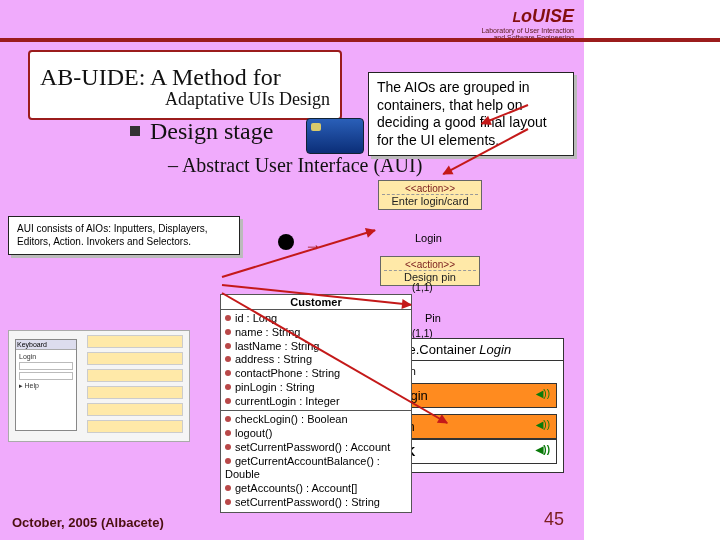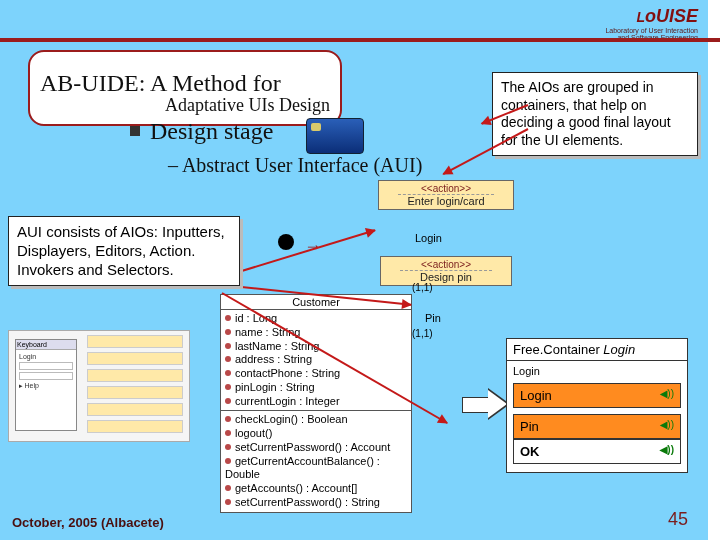--- a/index.html
+++ b/index.html
@@ -1,48 +1,48 @@
 <!DOCTYPE html>
 <html><head>
 <meta charset="utf-8">
 <style>
   html,body{margin:0;padding:0;width:720px;height:540px;font-family:Arial,Helvetica,sans-serif;background:#fff;overflow:hidden}
-  .slide{position:relative;width:708px;height:540px;background:#7dd3fc}
+  .slide{position:relative;width:584px;height:540px;background:#f0abfc}
   .top-logo{position:absolute;top:6px;right:10px;width:150px;text-align:right}
   .top-logo .l1{font-weight:bold;font-style:italic;font-size:18px;color:#830f0f;display:inline-block}
   .top-logo .l1 .o{color:#830f0f;font-size:14px}
   .top-logo .sub{font-size:7px;color:#5a1818;line-height:1}
   .red-bar{position:absolute;top:38px;left:0;width:720px;height:4px;background:#9b1c1c}
-  .title-box{position:absolute;top:50px;left:28px;width:290px;border:2px solid #9b1c1c;border-radius:16px;padding:18px 10px 8px 10px;background:#fff}
+  .title-box{position:absolute;top:50px;left:28px;width:290px;border:2px solid #9b1c1c;border-radius:4px;padding:12px 10px 8px 10px;background:#fff}
   .title-box .t1{font-family:"Times New Roman",serif;font-size:24px;color:#111}
   .title-box .t2{font-family:"Times New Roman",serif;font-size:18px;color:#111;text-align:right;margin-top:-2px}
   .bullet-design{position:absolute;top:118px;left:130px;font-family:"Times New Roman",serif;font-size:24px;color:#111}
   .bullet-design .sq{display:inline-block;width:10px;height:10px;background:#333;margin-right:10px;position:relative;top:-3px}
   .sub-aui{position:absolute;top:154px;left:168px;font-family:"Times New Roman",serif;font-size:20px;color:#111}
   .credit-card{position:absolute;top:118px;left:306px;width:56px;height:34px;border-radius:4px;background:linear-gradient(#2a5fb8,#0b2e78);border:1px solid #123}
   .credit-card::after{content:"";position:absolute;top:4px;left:4px;width:10px;height:8px;background:#d9c96b;border-radius:2px}
   
   .callout-right{position:absolute;top:72px;right:10px;width:188px;border:1px solid #222;background:#fff;box-shadow:3px 3px 0 #bbb;padding:6px 8px;font-size:14px;line-height:1.25}
   
-  .callout-left{position:absolute;top:216px;left:8px;width:214px;border:1px solid #222;background:#fff;box-shadow:3px 3px 0 #bbb;padding:6px 8px;font-size:15px;line-height:1.25;z-index:30}
+  .callout-left{position:absolute;top:216px;left:8px;width:214px;border:1px solid #222;background:#fff;box-shadow:3px 3px 0 #bbb;padding:6px 8px;font-size:10px;line-height:1.25;z-index:30}
   
-  .action-box{position:absolute;border:1px solid #666;background:#ffe9a8;font-size:11px;text-align:center;padding:2px 19px;color:#222}
+  .action-box{position:absolute;border:1px solid #666;background:#ffe9a8;font-size:11px;text-align:center;padding:2px 3px;color:#222}
   .ab1{top:180px;left:378px;width:96px}
   .ab2{top:256px;left:380px;width:92px}
   .ab1 .hdr,.ab2 .hdr{font-size:10px;border-bottom:1px dashed #999;color:#7a1d1d}
   .login-lbl{position:absolute;top:232px;left:415px;font-size:11px}
   .pin-lbl{position:absolute;top:312px;left:425px;font-size:11px}
   .mult{position:absolute;font-size:10px}
   .m1{top:282px;left:412px}
   .m2{top:328px;left:412px}
   .black-dot{position:absolute;top:234px;left:278px;width:16px;height:16px;border-radius:50%;background:#000;z-index:20}
   .arrow-tip{position:absolute;top:234px;left:304px;font-size:18px;color:#900}
   
   .uml{position:absolute;top:294px;left:220px;width:190px;border:1px solid #555;background:#fff;font-size:11px;font-family:Arial;z-index:5}
-  .uml .head{background:#fff;border-bottom:1px solid #555;text-align:center;font-weight:normal;padding:1px 0}
+  .uml .head{background:#fff;border-bottom:1px solid #555;text-align:center;font-weight:bold;padding:1px 0}
   .uml .sec{border-bottom:1px solid #555;padding:2px 4px;line-height:1.25}
   .uml .sec:last-child{border-bottom:none}
   .uml .bul{display:inline-block;width:6px;height:6px;background:#b94848;border-radius:50%;margin-right:4px;position:relative;top:-1px}
   
   .thumb{position:absolute;top:330px;left:8px;width:180px;height:110px;border:1px solid #aaa;background:#f5f5f5;z-index:3}
   .thumb .win{position:absolute;top:8px;left:6px;width:60px;height:90px;border:1px solid #888;background:#fff}
   .thumb .win .wt{font-size:7px;border-bottom:1px solid #aaa;padding:1px;background:#dde}
   .thumb .win .wb{font-size:7px;padding:3px;color:#333}
   .thumb .rows{position:absolute;top:0;left:76px;right:4px;height:100%}
   .thumb .rows .r{height:11px;background:#ffe9a8;margin:4px 2px;border:1px solid #ccc}

